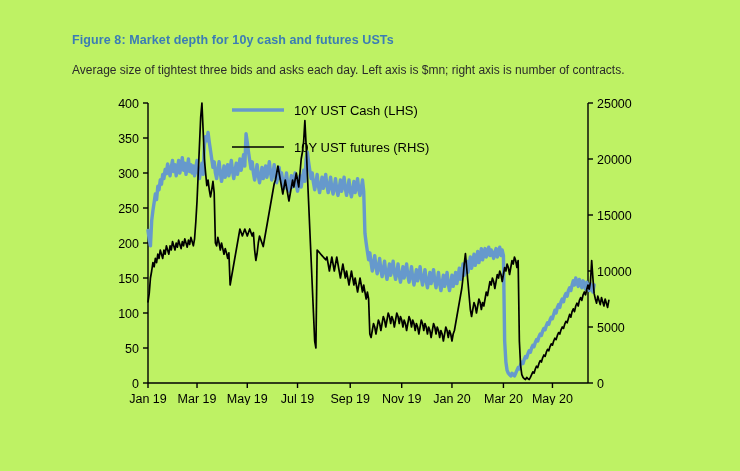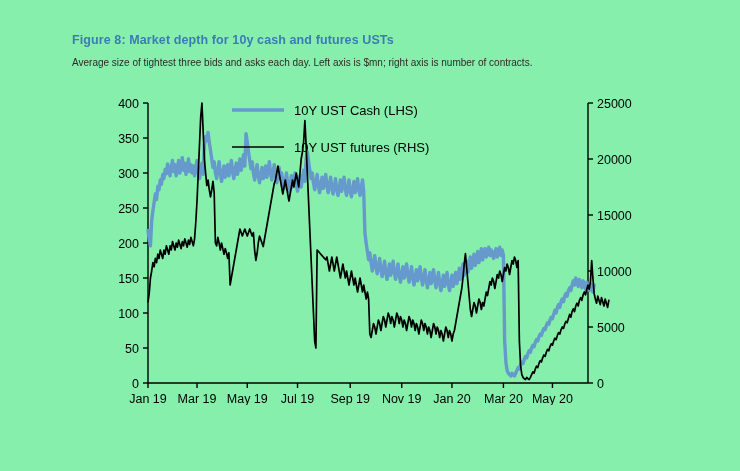--- a/index.html
+++ b/index.html
@@ -2,30 +2,30 @@
 <html><head>
 <meta charset="utf-8">
 <style>
   html,body{margin:0;padding:0;}
   body{
     width:740px;height:471px;
     background:#ffffff;
     font-family:"Liberation Sans", sans-serif;
     overflow:hidden;
   }
-  #page{position:relative;width:740px;height:471px;background:#86efac;}
+  #page{position:relative;width:740px;height:471px;background:#bef264;}
 
   #fig-title{
     position:absolute;left:72px;top:33px;
     font-size:12.5px;font-weight:bold;color:#3b7cb5;
     letter-spacing:.1px;white-space:nowrap;
   }
   #fig-subtitle{
-    position:absolute;left:72px;top:57px;
-    font-size:10px;color:#2b2b2b;white-space:nowrap;
+    position:absolute;left:72px;top:63px;
+    font-size:12px;color:#2b2b2b;white-space:nowrap;
   }
   #fig-source{
     position:absolute;left:72px;top:421px;
     font-size:9.5px;color:#6b6b6b;white-space:nowrap;
   }
 
   #chart-area{position:absolute;left:0;top:85px;width:740px;height:320px;}
   #chart-svg{display:block;}
 
   .axis-label{font-family:"Liberation Sans",sans-serif;font-size:12.5px;fill:#000000;}

